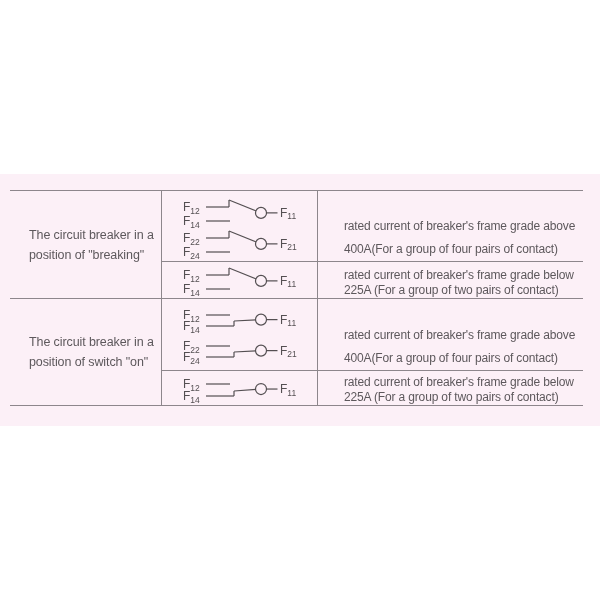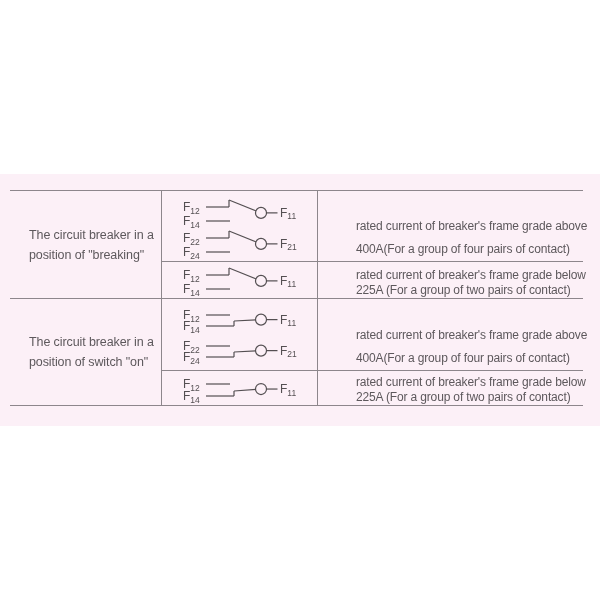--- a/index.html
+++ b/index.html
@@ -29,21 +29,21 @@
   .trow.row-2{border-top:1.5px solid var(--line);}
   .desc-cell{
     width:152px;box-sizing:border-box;flex:0 0 152px;
     border-right:1px solid var(--line);
     display:flex;flex-direction:column;justify-content:center;
     padding-left:19px;
     font-size:12.5px;line-height:20px;letter-spacing:-0.1px;
     white-space:nowrap;
   }
   .right-part{flex:1;display:flex;flex-direction:column;min-width:0;}
-  .sub{display:flex;gap:12px;}
+  .sub{display:flex;}
   .sub.sub-1{border-bottom:1px solid var(--line);}
   .row-1 .sub-1{height:70px;}
   .row-1 .sub-2{height:36px;}
   .row-2 .sub-1{height:71px;}
   .row-2 .sub-2{height:34px;}
   .diagram-cell{
     width:156px;box-sizing:border-box;flex:0 0 156px;
     border-right:1px solid var(--line);
     overflow:hidden;
   }

